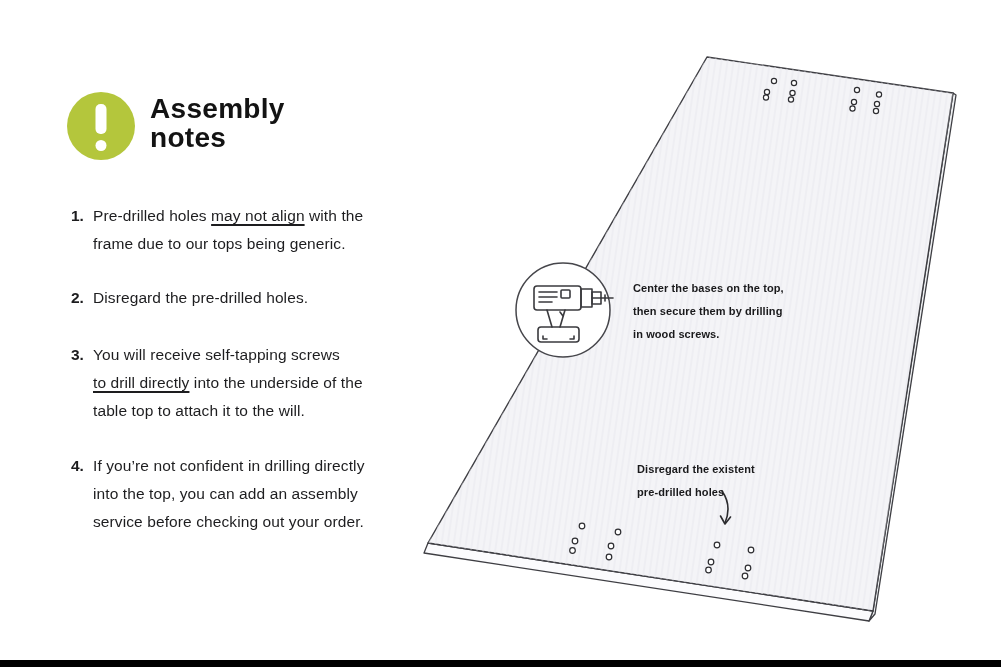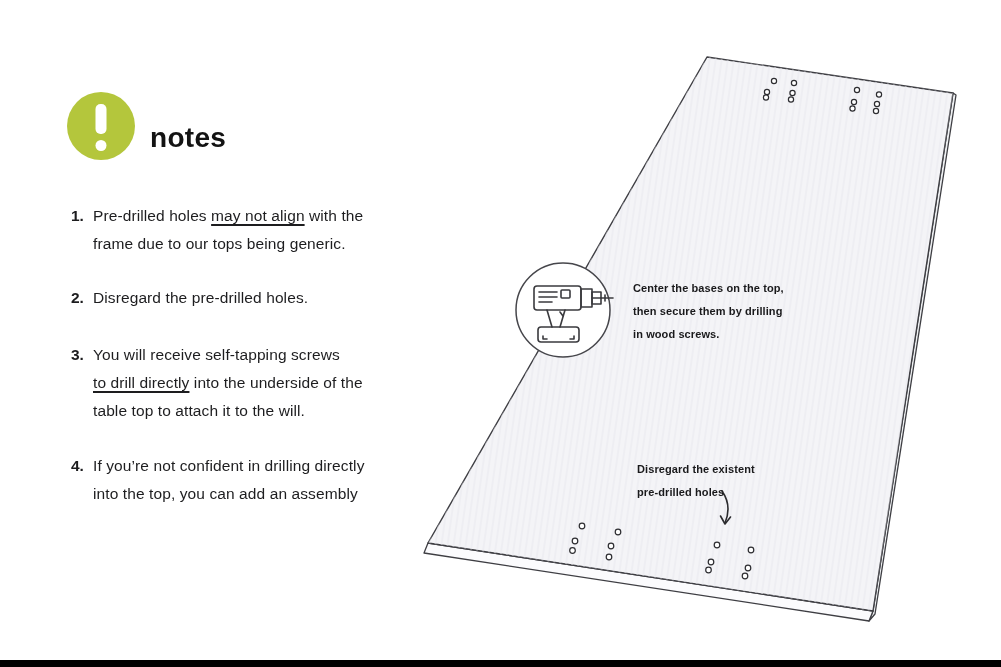--- a/index.html
+++ b/index.html
@@ -41,21 +41,21 @@
 <div class="canvas">
 
   <div class="badge">
     <div>
       <div class="excl-bar"></div>
       <div class="excl-dot"></div>
     </div>
   </div>
 
   <h1 class="title">
-    <br>
+    <span>Assembly</span><br>
     <span>notes</span>
   </h1>
 
   <ol class="notes">
 
     <li class="note" style="top:202px;">
       <span class="num">1.</span>
       <div class="body">
         <div class="line"><span>Pre-drilled holes </span><span class="u">may not align</span><span> with the</span></div>
         <div class="line">frame due to our tops being generic.</div>
@@ -76,20 +76,21 @@
         <div class="line"><span class="u">to drill directly</span><span> into the underside of the</span></div>
         <div class="line">table top to attach it to the will.</div>
       </div>
     </li>
 
     <li class="note" style="top:452px;">
       <span class="num">4.</span>
       <div class="body">
         <div class="line">If you’re not confident in drilling directly</div>
         <div class="line">into the top, you can add an assembly</div>
+        <div class="line">service before checking out your order.</div>
       </div>
     </li>
   </ol>
 
   <svg class="diagram" viewBox="0 0 1001 667">
     <defs>
       <pattern id="grain" width="6" height="12" patternUnits="userSpaceOnUse" patternTransform="rotate(8)">
         <line x1="3" y1="0" x2="3" y2="12" stroke="#e7e8ec" stroke-width="1.1"></line>
       </pattern>
     </defs>

